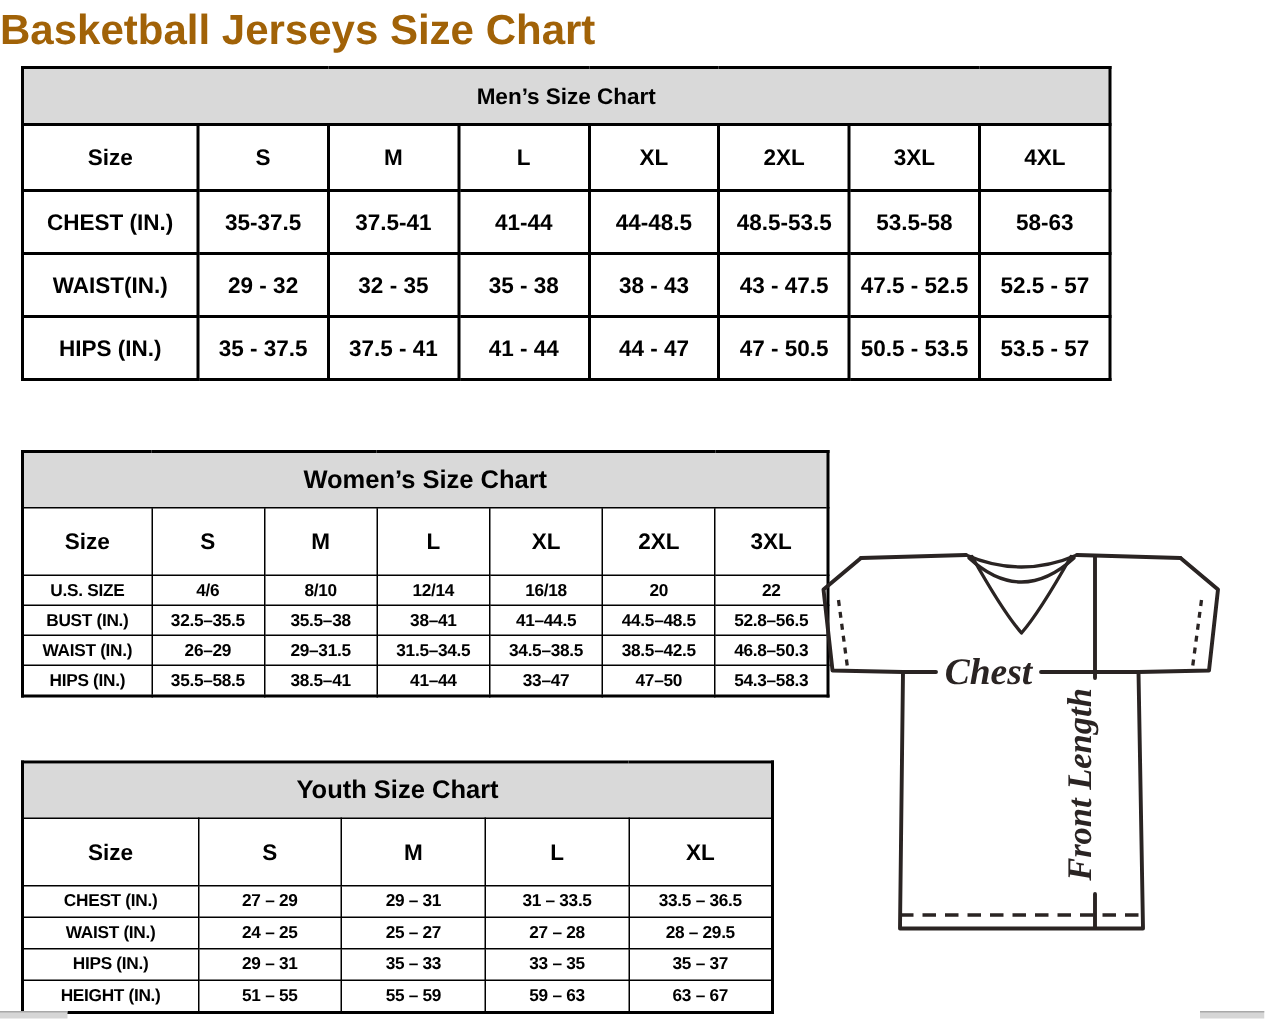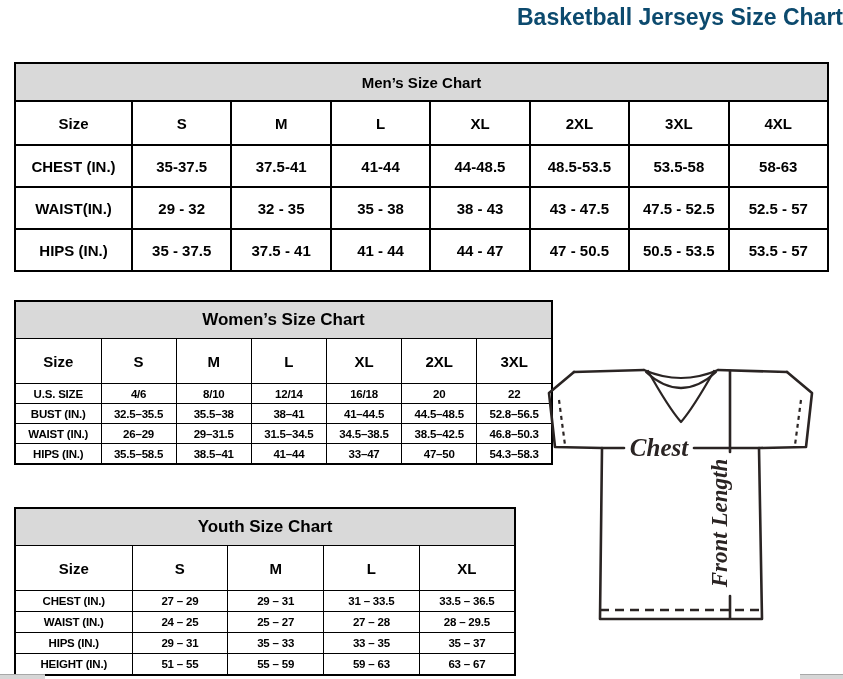--- a/index.html
+++ b/index.html
@@ -1,35 +1,35 @@
 <!DOCTYPE html>
 <html style="--header-bg: #d9d9d9; --diagram-stroke: #2a2423;"><head>
 <meta charset="utf-8">
 <style>
   html,body{margin:0;padding:0;}
   body{
     width:843px;height:679px;position:relative;background:#fff;
     font-family:"Liberation Sans",sans-serif;overflow:hidden;
   }
   .page-title{
-    position:absolute;top:4px;left:0;width:100%;text-align:right;
-    font-size:23px;font-weight:bold;color:#0c4a6e;margin:0;
+    position:absolute;top:4px;left:0;width:100%;text-align:left;
+    font-size:28px;font-weight:bold;color:#a16207;margin:0;
   }
   .size-table{
     position:absolute;border-collapse:collapse;table-layout:fixed;
     background:#fff;border:2px solid #000;
   }
   .size-table th,.size-table td{
     border:1.5px solid #000;text-align:center;vertical-align:middle;
     font-weight:bold;color:#000;padding:0;overflow:hidden;white-space:nowrap;
   }
   .tbl-title{
     background:var(--header-bg,#d9d9d9);font-size:17px;height:36px;border-width:2px;
   }
-  .men{left:14px;top:62px;width:815px;}
+  .men{left:14px;top:44px;width:727px;}
   .men th,.men td{border-width:2px;font-size:15px;}
   .men .hdr th{height:42px;}
   .men tbody th,.men tbody td{height:40px;}
 
   .women{left:14px;top:300px;width:539px;padding-left:44px;}
   .women .hdr th{height:44px;font-size:15px;}
   .women tbody th,.women tbody td{height:19px;font-size:11.5px;letter-spacing:-0.2px;}
 
   .youth{left:14px;top:494px;width:502px;margin-top:13px;}
   .youth .hdr th{height:44px;font-size:15px;}

